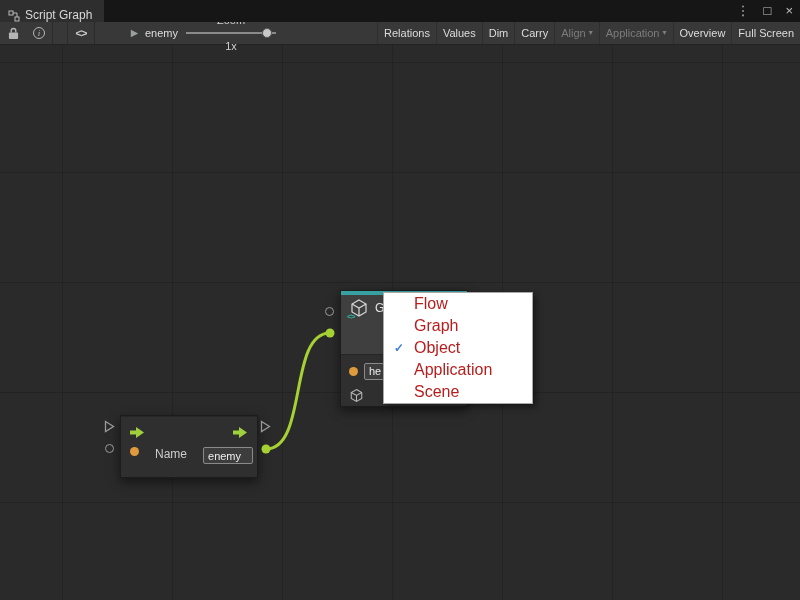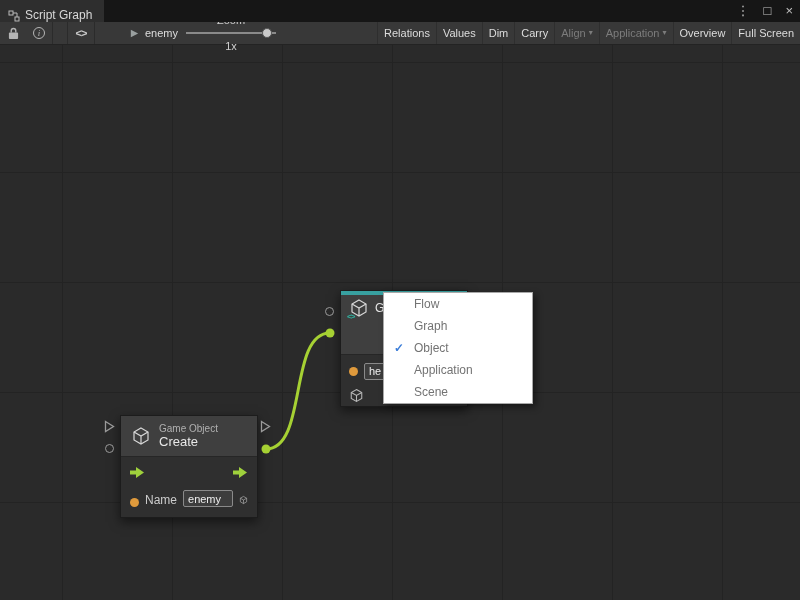--- a/index.html
+++ b/index.html
@@ -102,21 +102,21 @@
   .gv-name-field { width: 40px; }
 
   
   .create-node { left: 120px; top: 370px; width: 138px; }
   .cr-head { display: flex; align-items: center; gap: 8px; padding: 7px 10px; }
   .cr-titles { display: flex; flex-direction: column; }
   .cr-cat { font-size: 10px; color: #b0b0b0; }
   .cr-title { font-size: 13px; color: #e8e8e8; }
   .cr-body { padding: 9px 9px 10px 9px; }
   .cr-flow-row { display: flex; justify-content: space-between; align-items: center; height: 12px; }
-  .cr-param-row { display: flex; align-items: flex-end; gap: 6px; margin-top: 9px; height: 20px; }
+  .cr-param-row { display: flex; align-items: flex-start; gap: 16px; margin-top: 9px; height: 20px; }
   .param-label { font-size: 12px; color: #cccccc; }
   .cr-name-field { width: 50px; }
   .cube-port { margin-left: auto; }
 
   .dot-orange { width: 9px; height: 9px; border-radius: 50%; background: #df9a3c; flex: 0 0 auto; }
 
   
   .port-circle {
     position: absolute; width: 9px; height: 9px; border: 1.5px solid #9a9a9a;
     border-radius: 50%; background: transparent; z-index: 3;
@@ -127,21 +127,21 @@
   .wires { position: absolute; top: 0; left: 0; width: 800px; height: 600px; z-index: 3; pointer-events: none; }
 
   
   .menu {
     position: absolute; left: 383px; top: 292px; width: 150px;
     background: #ffffff; border: 1px solid #a8a8a8;
     box-shadow: 3px 3px 7px rgba(0,0,0,0.45); z-index: 10;
   }
   .menu-item { display: flex; align-items: center; height: 22px; cursor: default; }
   .menu-check { width: 30px; text-align: center; font-size: 12px; color: #3b7dd8; font-weight: bold; }
-  .menu-label { font-size: 12px; color: #737373; }
+  .menu-label { font-size: 16px; color: #b91c1c; }
 </style>
 </head>
 <body>
 
 <div class="titlebar">
   <div class="tab">
     <svg width="12" height="12" viewBox="0 0 12 12">
       <rect x="1" y="1" width="4" height="4" fill="none" stroke="#bbbbbb"></rect>
       <rect x="7" y="7" width="4" height="4" fill="none" stroke="#bbbbbb"></rect>
       <path d="M5 3 H9 V7" fill="none" stroke="#bbbbbb"></path>
@@ -247,32 +247,20 @@
       <div class="gv-row">
         <svg width="15" height="15" viewBox="0 0 20 20">
           <path d="M10 2 L17 6 V14 L10 18 L3 14 V6 Z" fill="none" stroke="#b8b8b8" stroke-width="1.4"></path>
           <path d="M3 6 L10 10 L17 6 M10 10 V18" fill="none" stroke="#b8b8b8" stroke-width="1.4"></path>
         </svg>
       </div>
     </div>
   </div>
 
   <div class="node create-node">
-    <div class="cr-head">
-      <span class="icon-cube">
-        <svg width="20" height="20" viewBox="0 0 20 20">
-          <path d="M10 2 L17 6 V14 L10 18 L3 14 V6 Z" fill="none" stroke="#d8d8d8" stroke-width="1.2"></path>
-          <path d="M3 6 L10 10 L17 6 M10 10 V18" fill="none" stroke="#d8d8d8" stroke-width="1.2"></path>
-        </svg>
-      </span>
-      <span class="cr-titles">
-        <span class="cr-cat">Game Object</span>
-        <span class="cr-title">Create</span>
-      </span>
-    </div>
     <div class="node-body cr-body">
       <div class="cr-flow-row">
         <svg width="15" height="11" viewBox="0 0 15 11">
           <path d="M0 3.5 h6 V0 l8 5.5 -8 5.5 V7.5 H0 Z" fill="#9fd13c"></path>
         </svg>
         <svg width="15" height="11" viewBox="0 0 15 11">
           <path d="M0 3.5 h6 V0 l8 5.5 -8 5.5 V7.5 H0 Z" fill="#9fd13c"></path>
         </svg>
       </div>
       <div class="cr-param-row">

